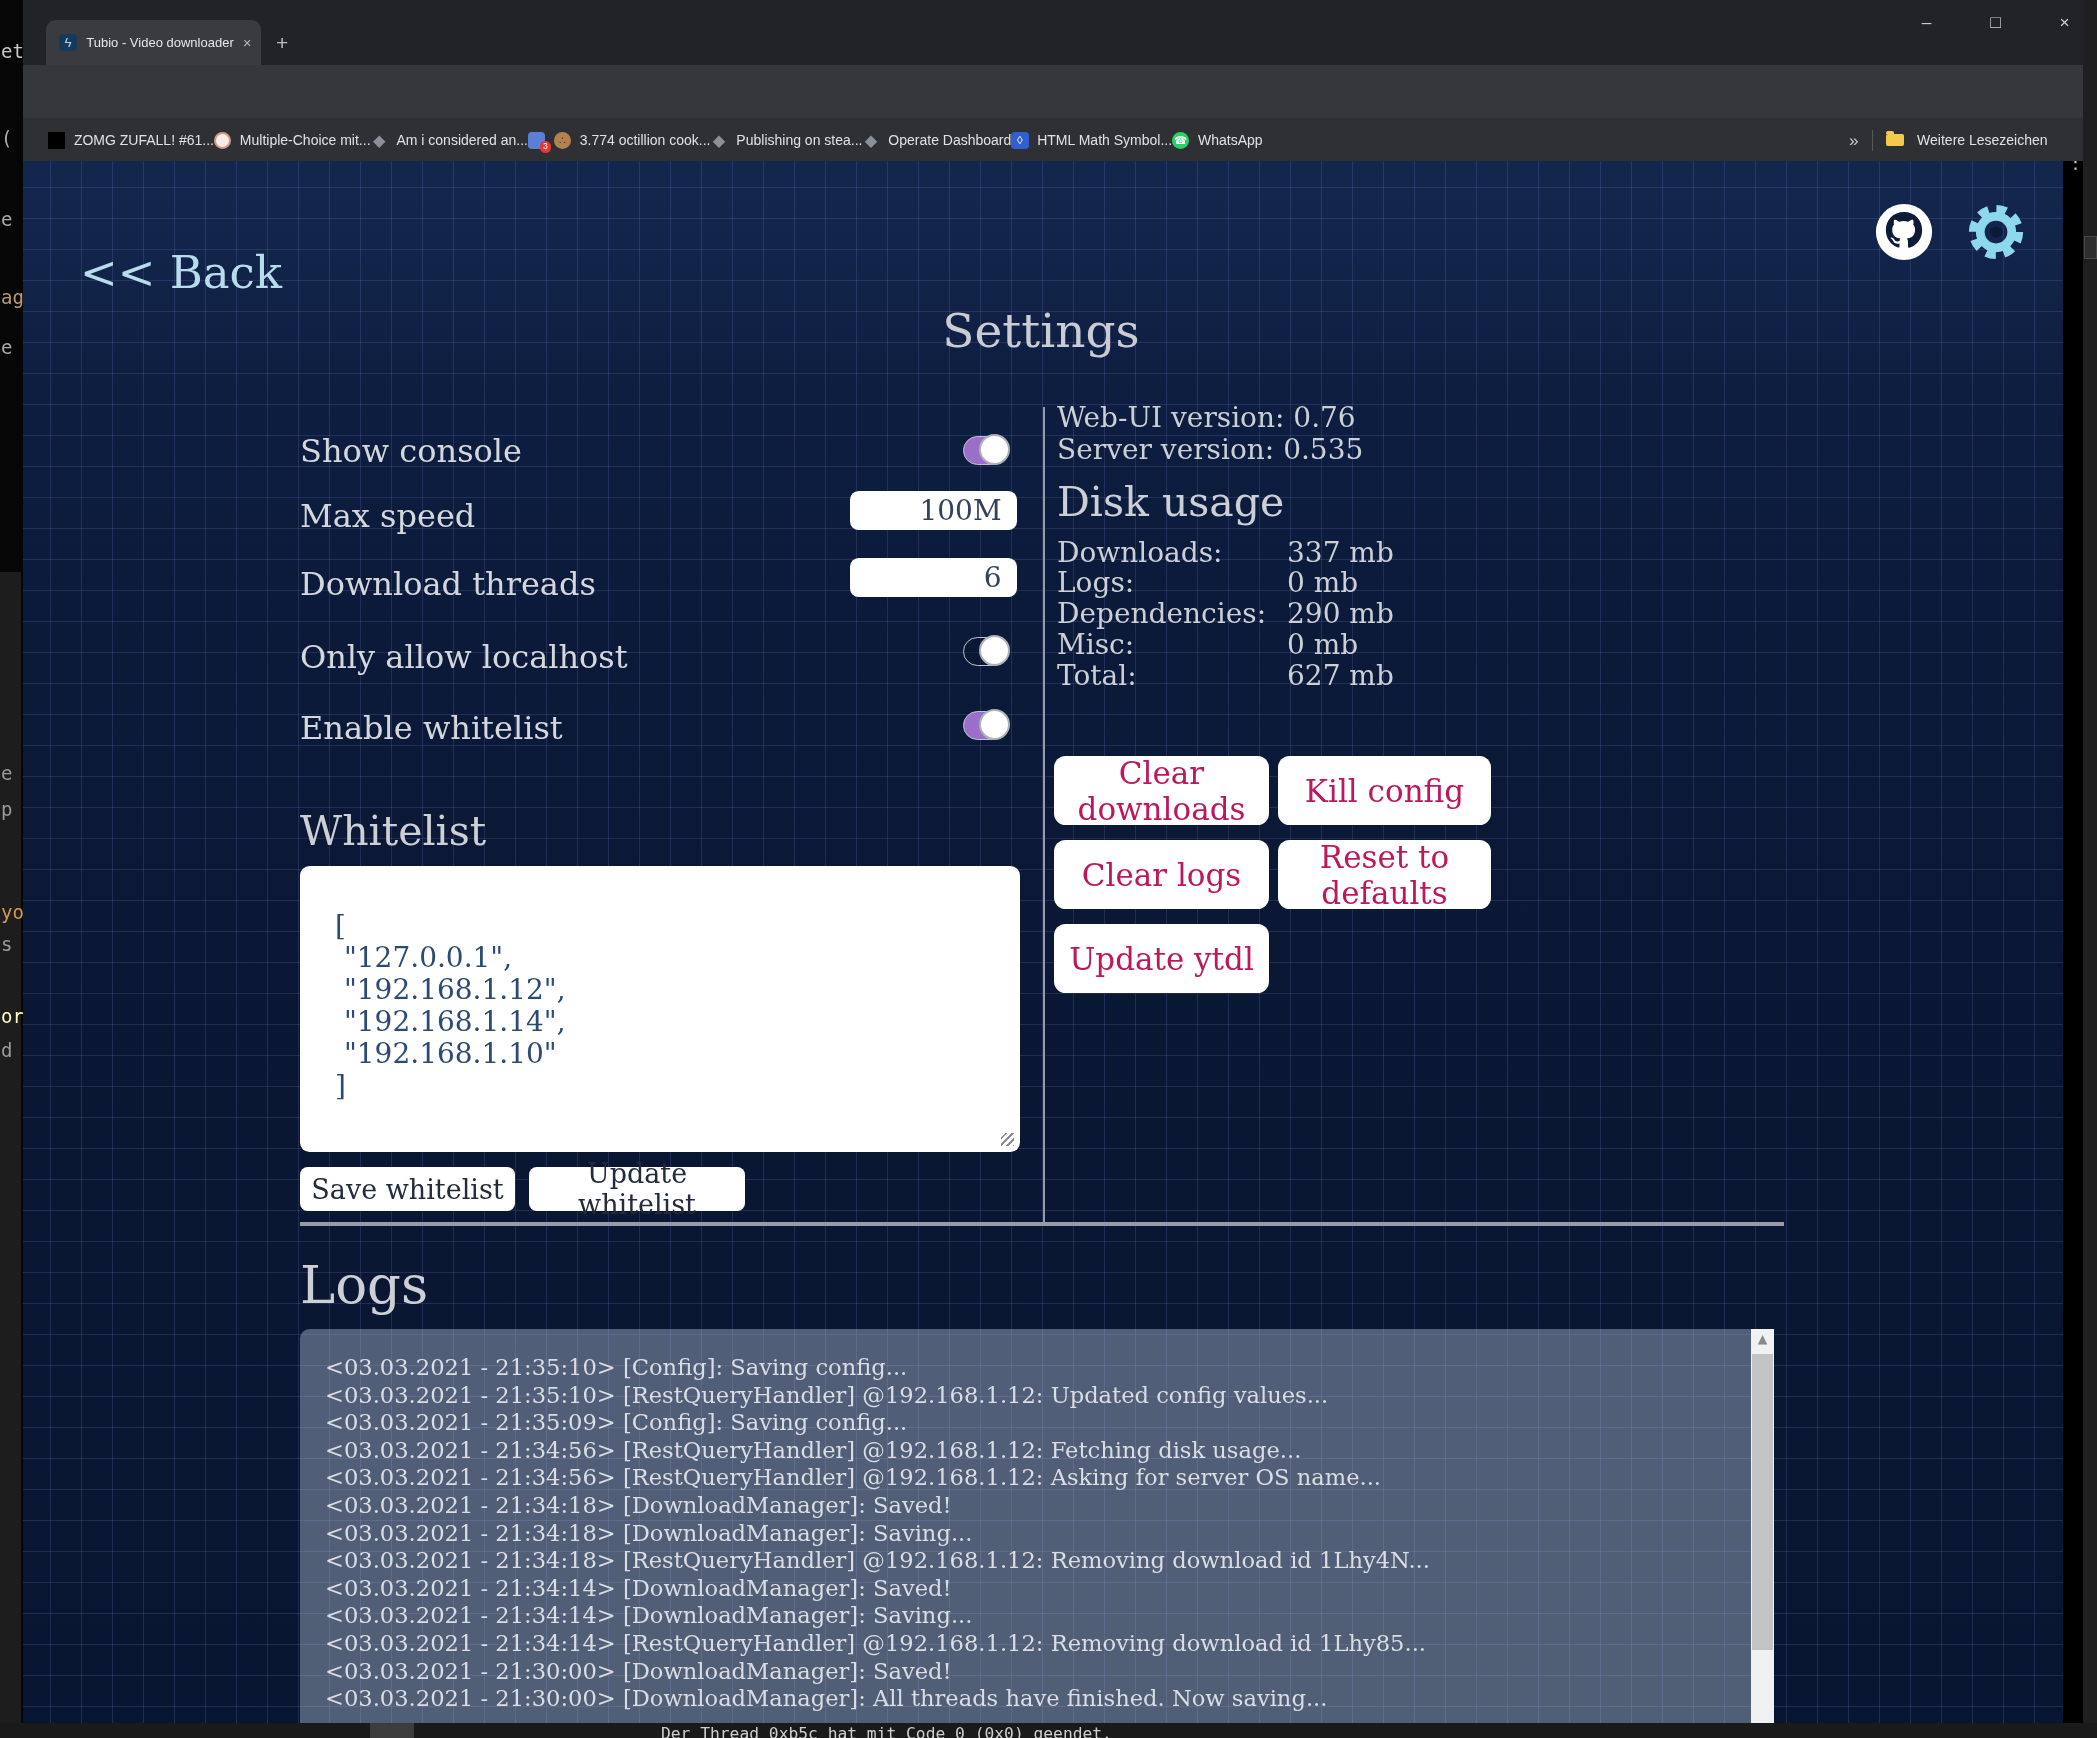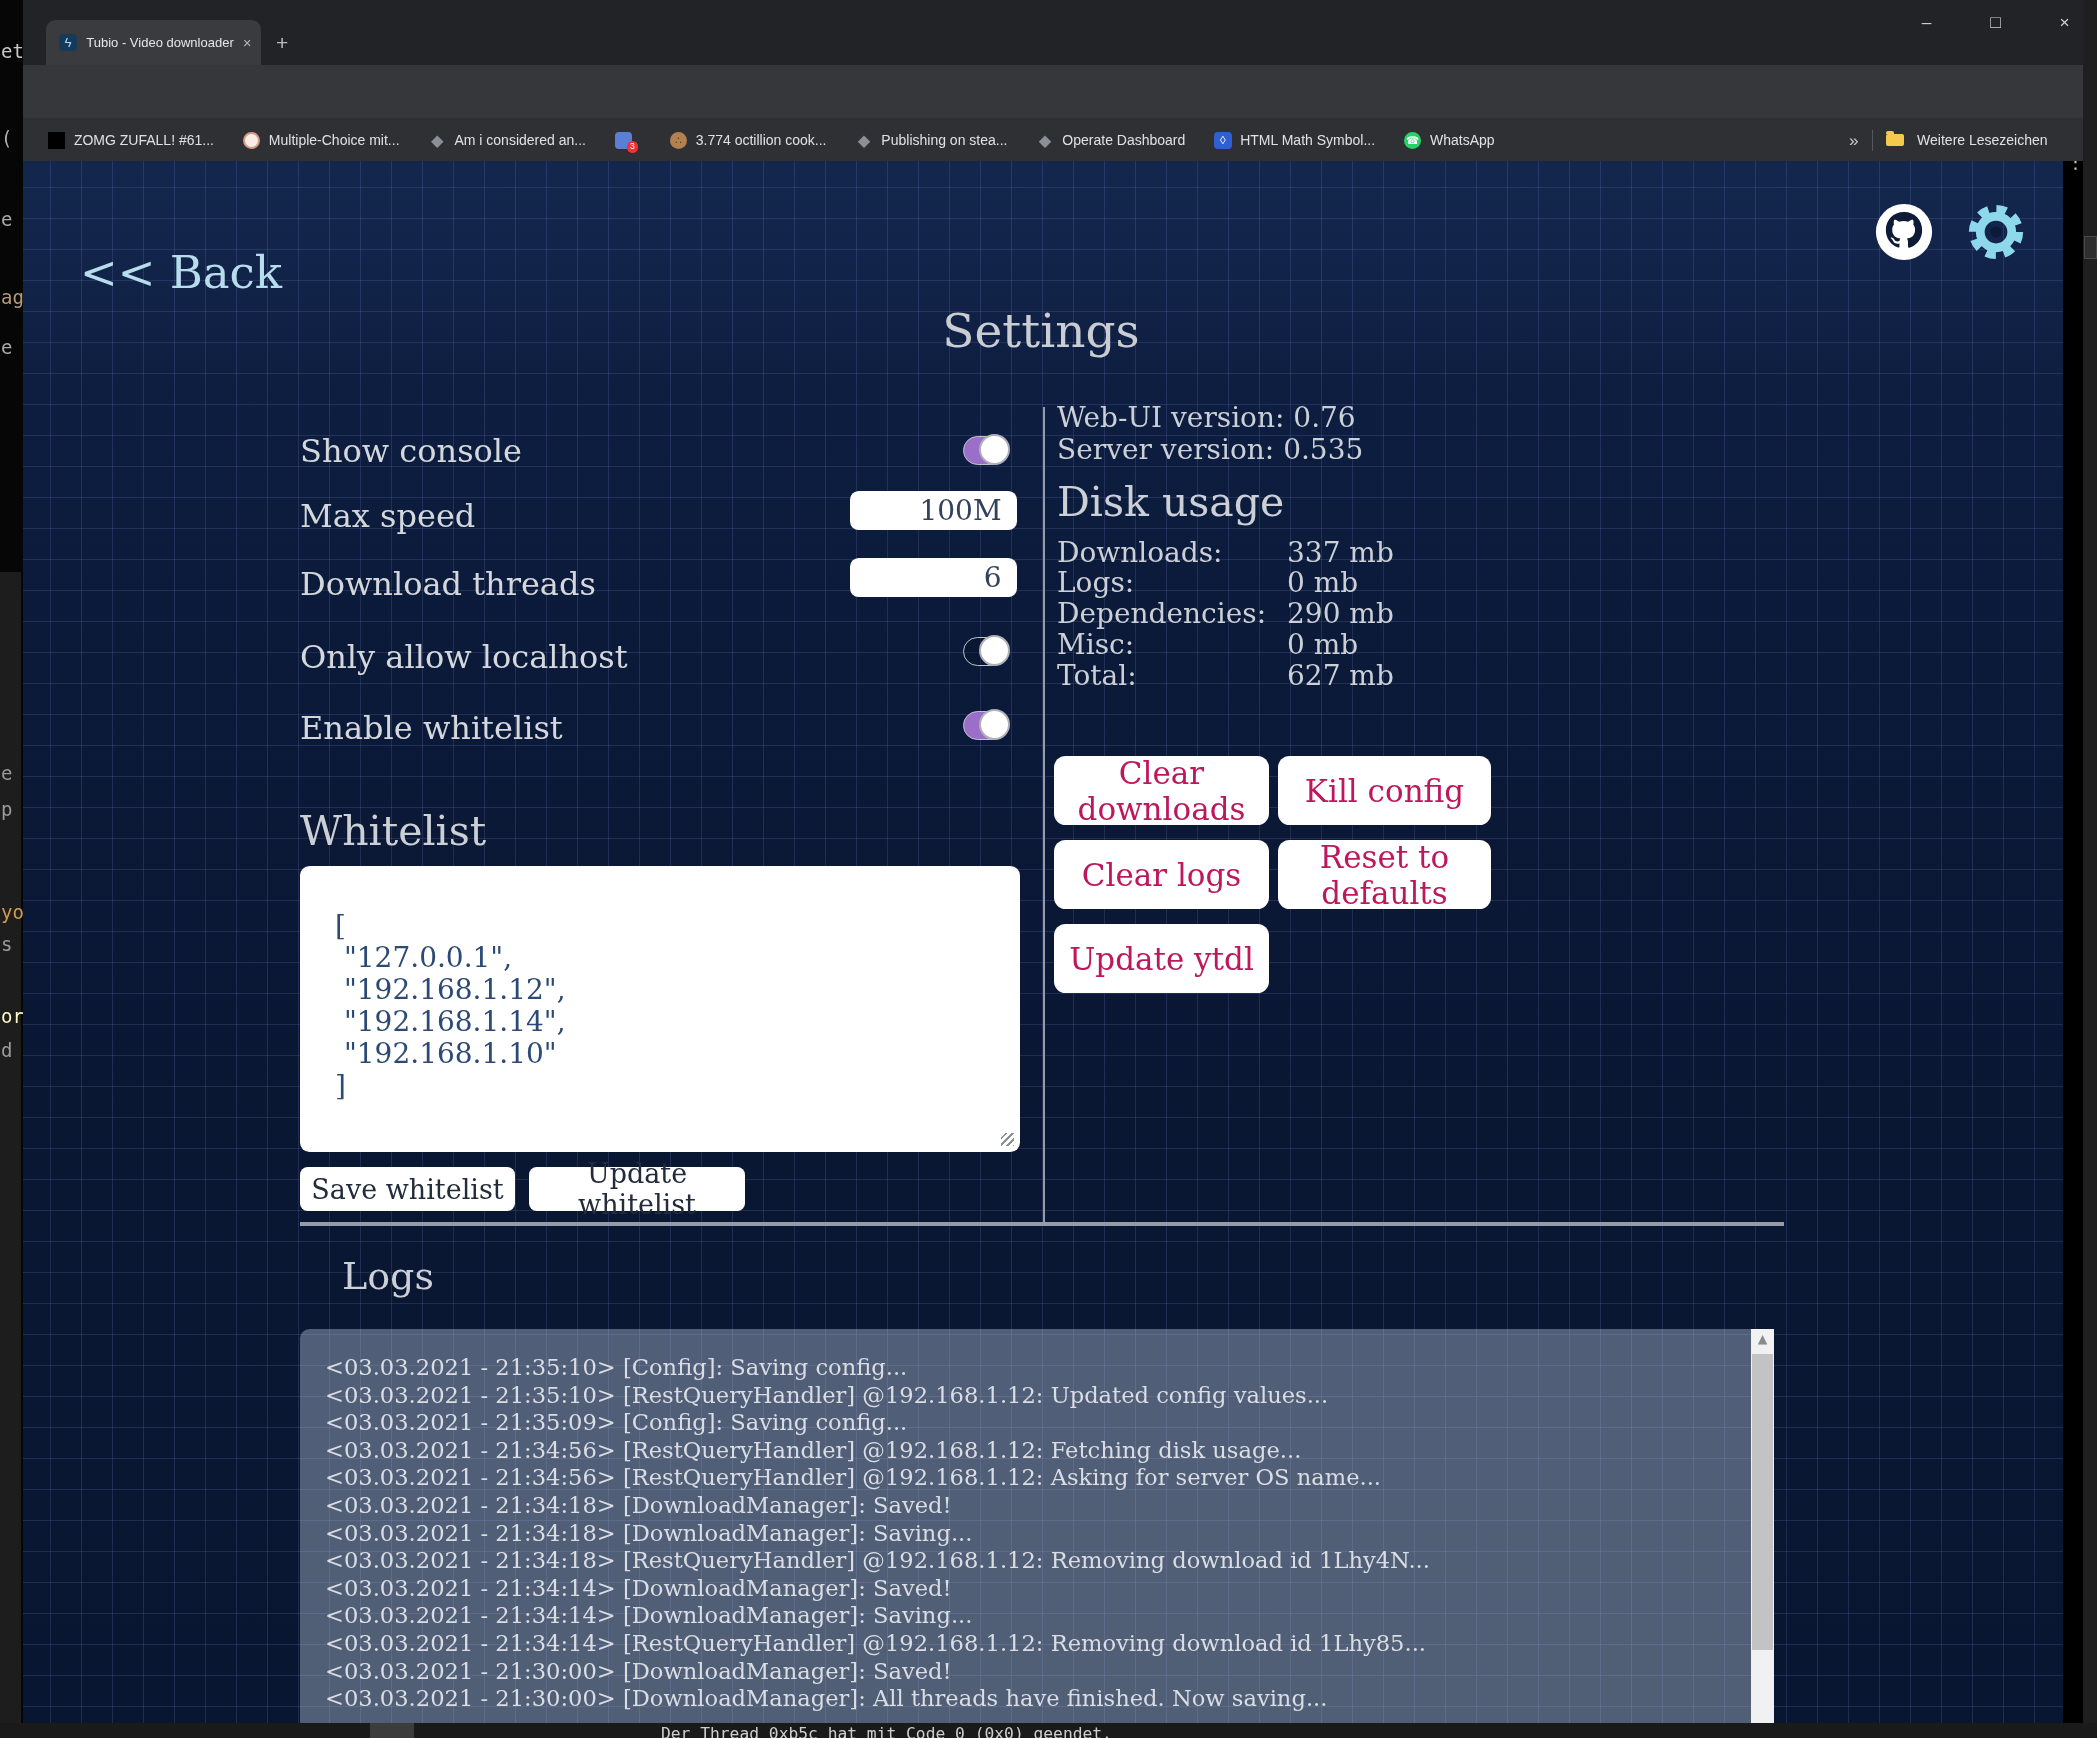--- a/index.html
+++ b/index.html
@@ -42,21 +42,21 @@
   .ext-mask { background:radial-gradient(circle at 8.6px 15.4px,#fff 2.9px,transparent 3.8px),radial-gradient(circle at 20px 15.4px,#fff 2.9px,transparent 3.8px),#3f2d24; border-radius:6.7px; }
   .ext-pen::after { content:""; position:absolute; right:1.9px; bottom:-3.8px; width:8.6px; height:12.5px; background:#000; }
   .ext-bee { background:repeating-linear-gradient(90deg,#f4c542 0 4.8px,#2b2b2b 4.8px 8.6px); border-radius:50%; }
   .ext-puzzle { border-radius:6.7px; }
   .ext-puzzle::after { content:""; position:absolute; top:-3.8px; left:9.6px; width:9.6px; height:9.6px; border-radius:50%; background:#9aa0a6; }
   .ext-coins { background:#e8b830; border-radius:50%; width:23px; height:23px; margin-top:2.9px; box-shadow:0 -5.8px 0 -1px #f6d054, 0 5.8px 0 -1px #c9991f; }
   .ext-playlist { font-size:14.4px; letter-spacing:-1px; }
   #menu-dots { position:absolute; left:2044px; top:82px; width:25px; height:29px; color:#c7ccd1; font-size:19px; text-align:center; line-height:29px; }
 
   #bookmarks-bar { left:19px; top:118px; width:2064px; height:43px; background:#2f3034; }
-  #bm-row { position:absolute; left:29px; top:7.7px; height:29px; display:flex; align-items:center; gap:29px; }
+  #bm-row { position:absolute; left:29px; top:7.7px; height:29px; display:flex; align-items:center; }
   .bm-item { display:flex; align-items:center; gap:8.6px; }
   .bm-label { color:#dfe1e5; font-size:14px; white-space:nowrap; }
   .bm-ico { width:17.3px; height:17.3px; flex:0 0 auto; display:flex; align-items:center; justify-content:center; font-size:12.5px; position:relative; }
   .fav-z0r { background:#000; color:#fff; font-size:8.6px; font-weight:bold; }
   .fav-rings { border:2.9px double #d59a86; border-radius:50%; background:#f8ece6; }
   .fav-unity { color:#8a8f98; font-size:16.3px; }
   .fav-blue3 { background:#5b7fd4; border-radius:3.8px; }
   .fav-blue3::after { content:attr(data-badge); position:absolute; right:-5.8px; bottom:-3.8px; background:#e33; color:#fff; font-size:8.6px; width:11.5px; height:11.5px; border-radius:50%; line-height:11.5px; text-align:center; }
   .fav-cookie { background:#b3814f; border-radius:50%; color:#5a3a20; font-size:10.6px; }
   .fav-math { background:#2f5fd0; border-radius:3.8px; color:#fff; font-size:11.5px; }
@@ -94,21 +94,21 @@
   .wbtn { background:#fff; border:none; border-radius:11.5px; display:flex; align-items:center; justify-content:center; font-size:31px; color:#be185d; font-family:"DejaVu Serif",serif; }
   .sbtn { background:#fff; border:none; border-radius:7.7px; display:flex; align-items:center; justify-content:center; font-size:27px; color:#232c3a; font-family:"DejaVu Serif",serif; }
 
   #divider-v { left:1024px; top:246px; width:1.9px; height:817px; background:#939ca8; }
   #divider-h { left:281px; top:1061px; width:1484px; height:3.8px; background:#939ca8; }
 
   #whitelist-title { left:281px; top:646px; font-size:41px; color:#ccd0d6; }
   #whitelist-box { left:281px; top:705px; width:720px; height:286px; background:#fff; border:none; border-radius:9.6px; resize:none; font-family:"DejaVu Serif",serif; font-size:28px; line-height:32px; color:#2c4a74; padding:44px 19px 0 35px; overflow:hidden; }
   #wl-resize { left:982px; top:972px; width:13.4px; height:13.4px; background:repeating-linear-gradient(135deg,transparent 0 2.9px,#8a8f98 2.9px 4.8px); }
 
-  #logs-title { left:281px; top:1093px; font-size:38px; color:#ccd0d6;padding-left:42px; }
+  #logs-title { left:281px; top:1093px; font-size:53px; color:#ccd0d6; }
   #log-box { left:281px; top:1168px; width:1452px; height:504px; background:rgba(188,202,222,0.40); border-radius:9.6px 0 0 0; overflow:hidden; padding:25px 0 4px 25px; }
   .log-line { font-size:22.6px; line-height:27.6px; color:#dadde3; white-space:nowrap; font-family:"DejaVu Serif",serif; }
   #log-scroll { left:1732px; top:1168px; width:23px; height:409px; background:#f1f1f1; }
   #log-scroll .arr { position:absolute; top:1.9px; left:0; width:23px; text-align:center; color:#8a8a8a; font-size:12.5px; }
   #log-scroll .thumb { position:absolute; top:25px; left:1px; width:21px; height:296px; background:#c3c3c3; }
 
   
   #github-icon { left:1856px; top:42px; width:58px; height:58px; }
   #gear-icon { left:1949px; top:43px; width:56px; height:56px; }
 

